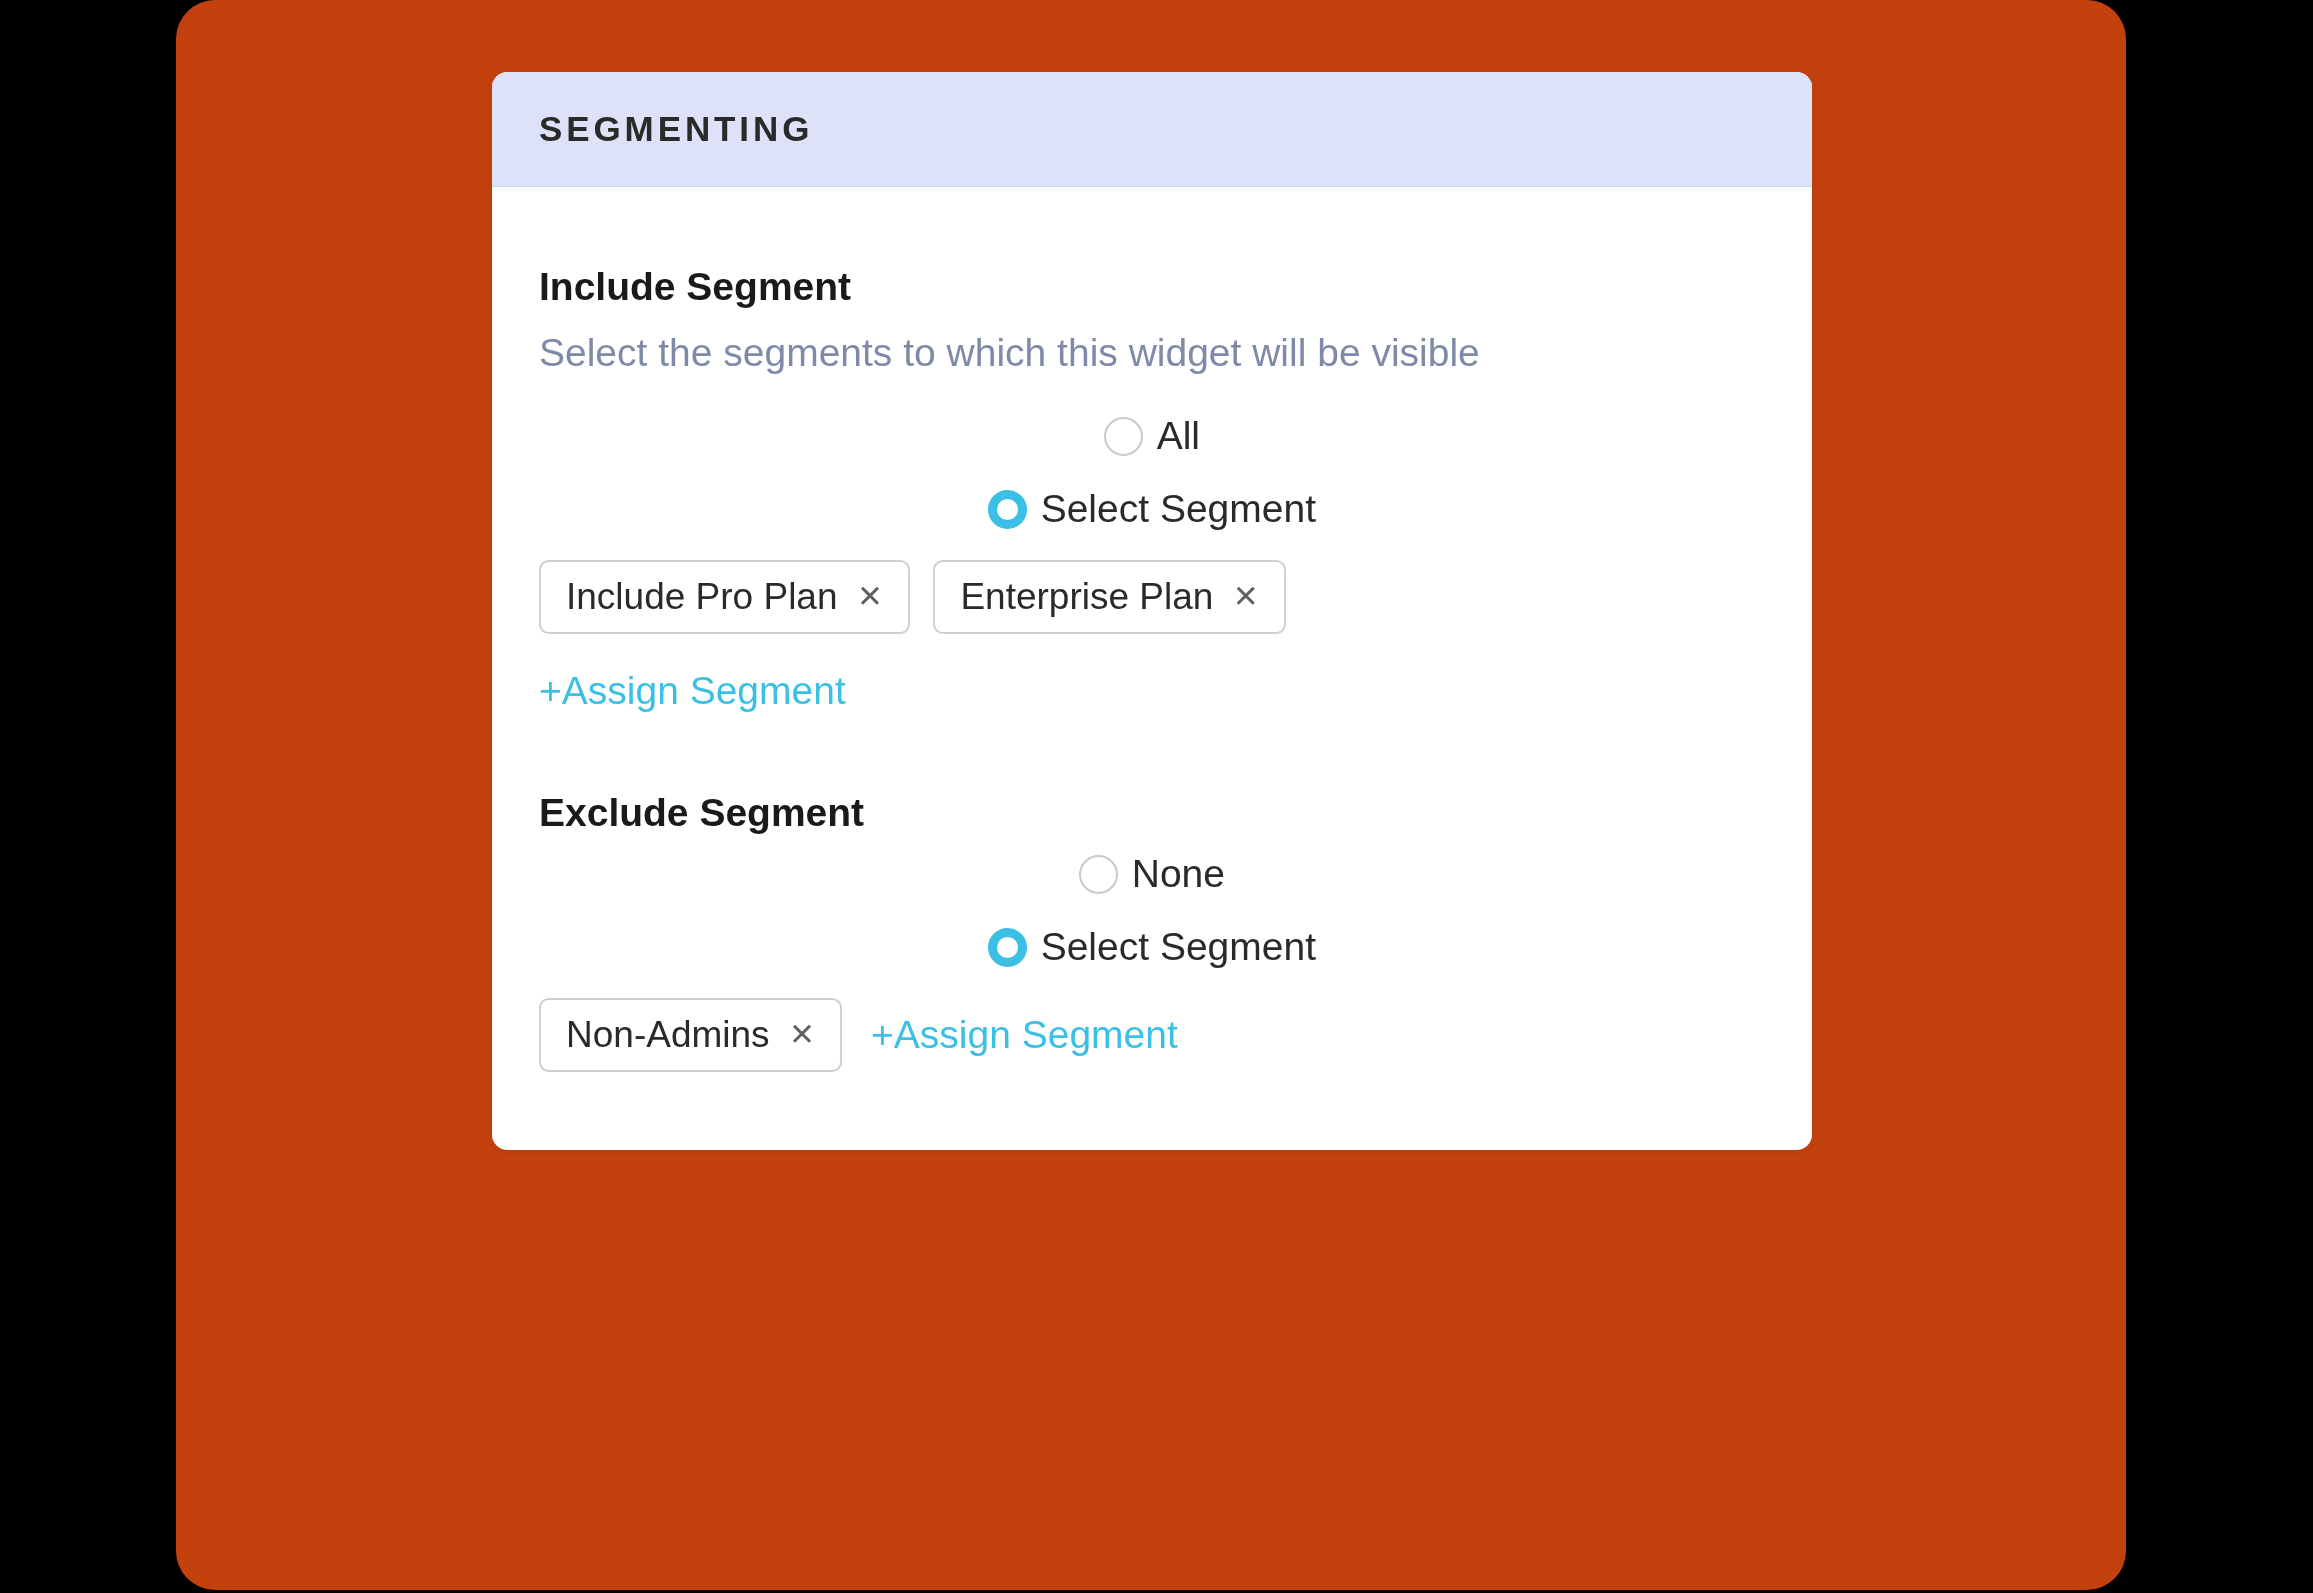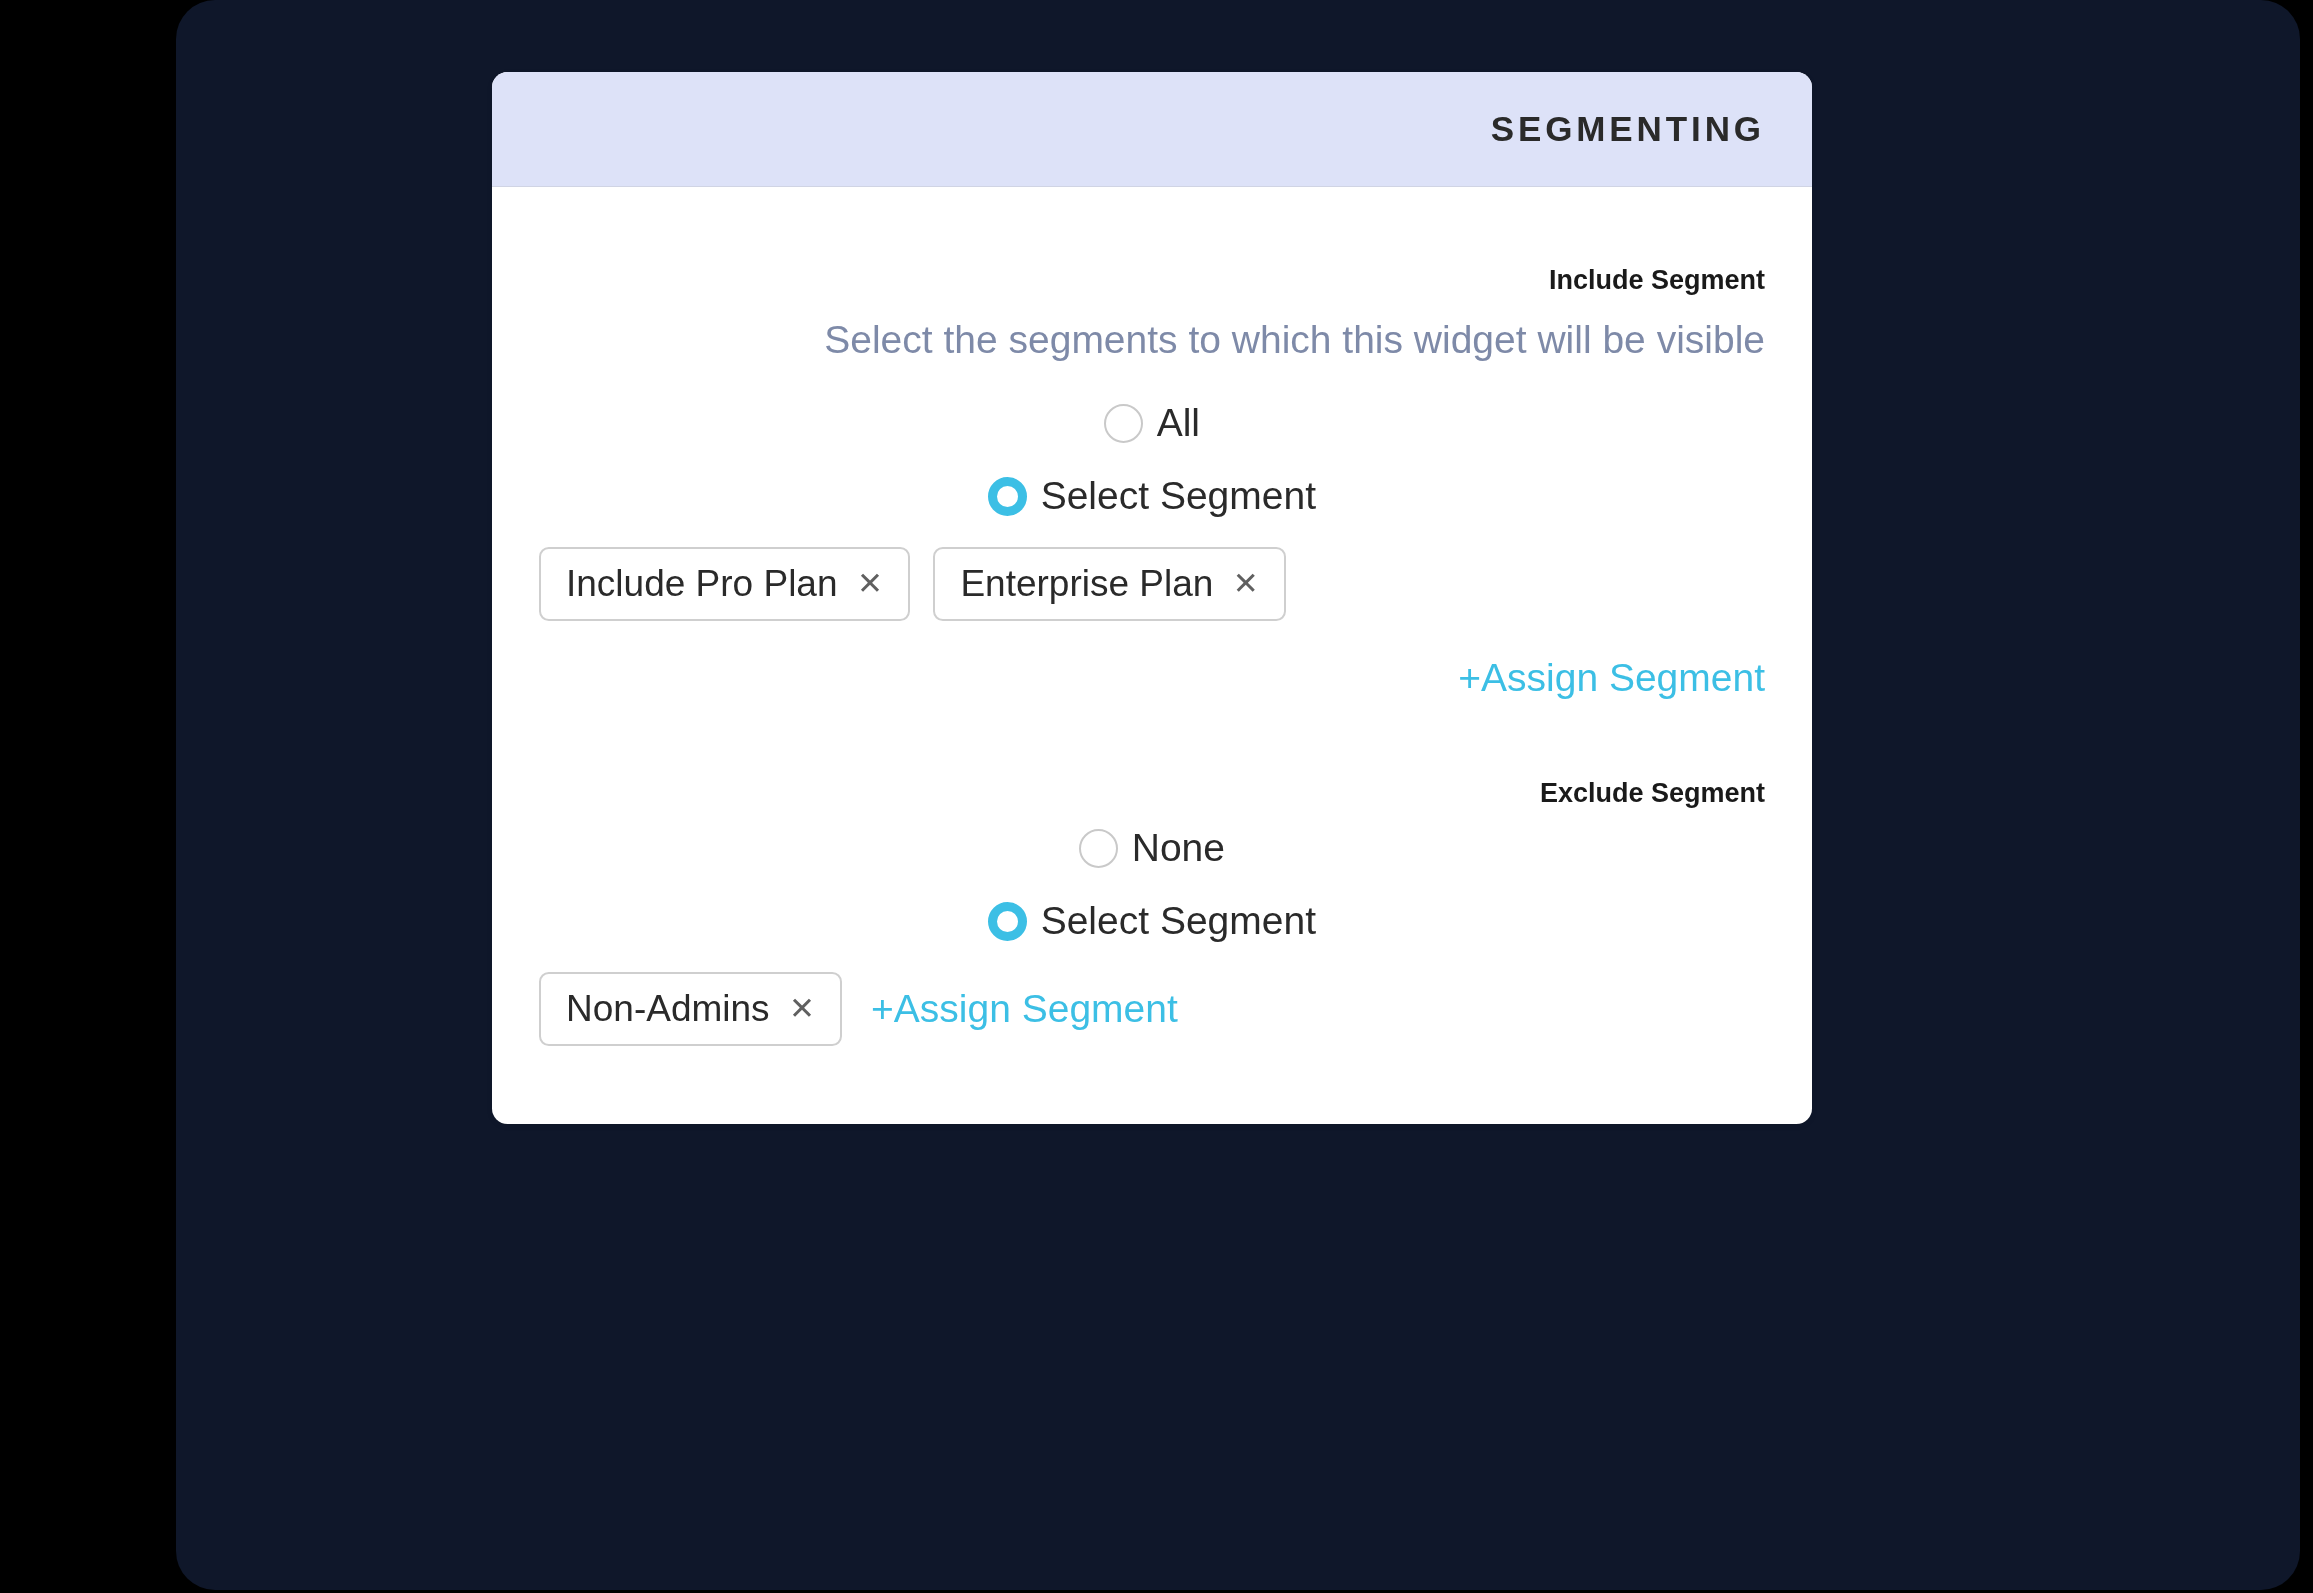--- a/index.html
+++ b/index.html
@@ -11,25 +11,24 @@
       font-family: -apple-system, BlinkMacSystemFont, "Segoe UI", Helvetica, Arial, sans-serif;
       background: #000;
       width: 2313px;
       height: 1594px;
       position: relative;
     }
     .outer-panel {
       position: absolute;
       top: 0;
       left: 176px;
-      width: 2124px;
+      width: 1950px;
       height: 1590px;
-      background: #0f172a;
+      background: #c2410c;
       border-radius: 39px;
-      text-align: right;
     }
     .card {
       position: absolute;
       top: 72px;
       left: 316px;
       width: 1320px;
       background: #ffffff;
       border-radius: 15.6px;
       overflow: hidden;
       box-shadow: 0 2px 7.8px rgba(0,0,0,0.05);
@@ -45,21 +44,21 @@
       letter-spacing: 3.9px;
       color: #2a2a2a;
     }
     .card-body {
       padding: 78px 47px 59px 47px;
     }
     .section {
       margin-bottom: 78px;
     }
     .section-title {
-      font-size: 27px;
+      font-size: 39px;
       font-weight: 600;
       color: #1a1a1a;
       margin-bottom: 17.6px;
     }
     .section-desc {
       font-size: 39px;
       color: #7e8aa8;
       line-height: 1.35;
       margin-bottom: 35px;
     }

